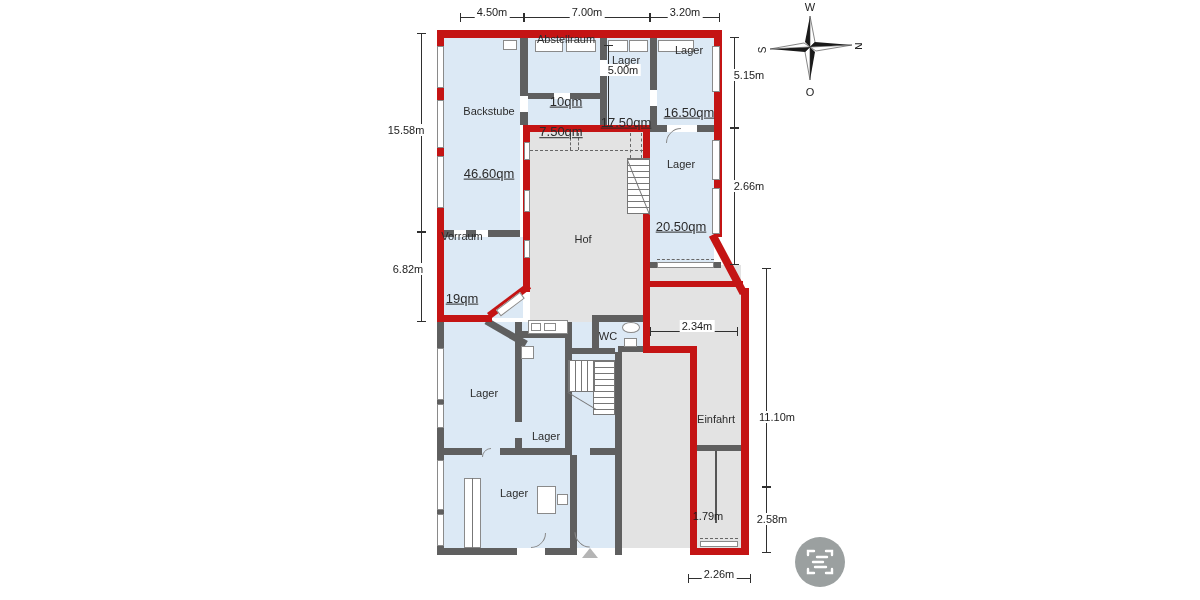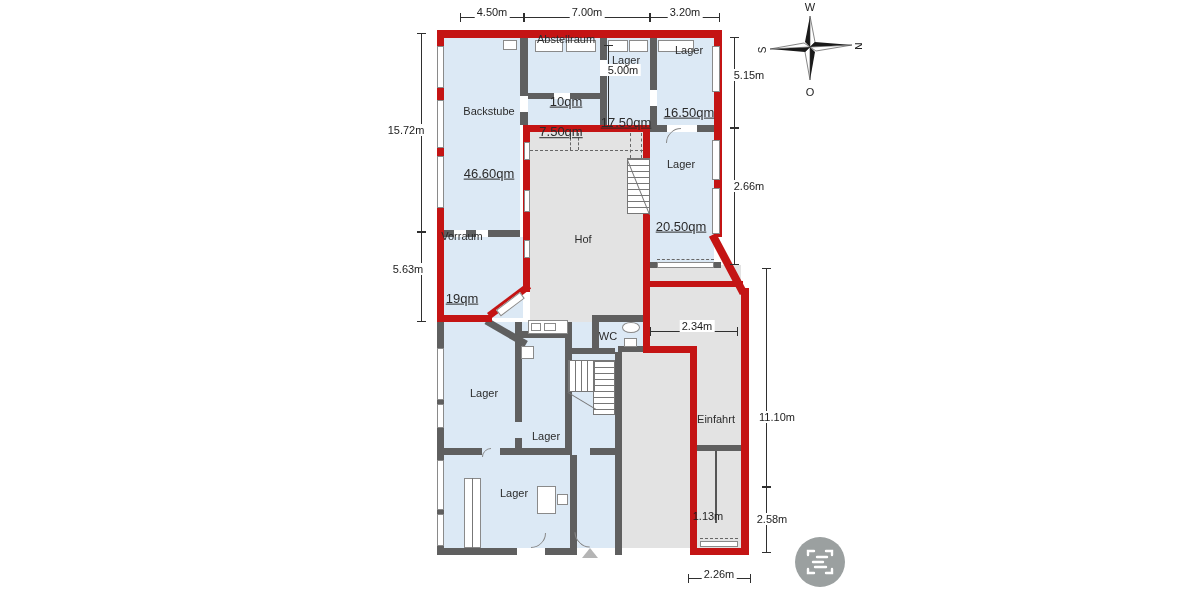--- a/index.html
+++ b/index.html
@@ -159,29 +159,29 @@
   <div class="abs dim-v" style="left:734px;top:128px;height:137px"></div>
   <div class="abs dim-v" style="left:766px;top:268px;height:219px"></div>
   <div class="abs dim-v" style="left:766px;top:487px;height:66px"></div>
   <div class="abs dim-v" style="left:608px;top:45px;height:82px"></div>
   <div class="abs dim-h" style="left:650px;top:331px;width:88px"></div>
   <div class="abs dim-h" style="left:688px;top:578px;width:63px"></div>
 
   <div class="abs dlabel" style="left:492px;top:12px">4.50m</div>
   <div class="abs dlabel" style="left:587px;top:12px">7.00m</div>
   <div class="abs dlabel" style="left:685px;top:12px">3.20m</div>
-  <div class="abs dlabel" style="left:406px;top:130px">15.72m</div>
-  <div class="abs dlabel" style="left:408px;top:269px">5.63m</div>
+  <div class="abs dlabel" style="left:406px;top:130px">15.58m</div>
+  <div class="abs dlabel" style="left:408px;top:269px">6.82m</div>
   <div class="abs dlabel" style="left:749px;top:75px">5.15m</div>
   <div class="abs dlabel" style="left:749px;top:186px">2.66m</div>
   <div class="abs dlabel" style="left:777px;top:417px">11.10m</div>
   <div class="abs dlabel" style="left:772px;top:519px">2.58m</div>
   <div class="abs dlabel" style="left:623px;top:70px">5.00m</div>
   <div class="abs dlabel" style="left:697px;top:326px">2.34m</div>
-  <div class="abs dlabel" style="left:708px;top:516px;background:transparent">1.13m</div>
+  <div class="abs dlabel" style="left:708px;top:516px;background:transparent">1.79m</div>
   <div class="abs dlabel" style="left:719px;top:574px">2.26m</div>
 
   <div class="abs rlabel" style="left:489px;top:143px">
     <div>Backstube</div>
     <div class="rarea">46.60qm</div>
   </div>
   <div class="abs rlabel" style="left:566px;top:71px">
     <div>Abstellraum</div>
     <div class="rarea">10qm</div>
   </div>

